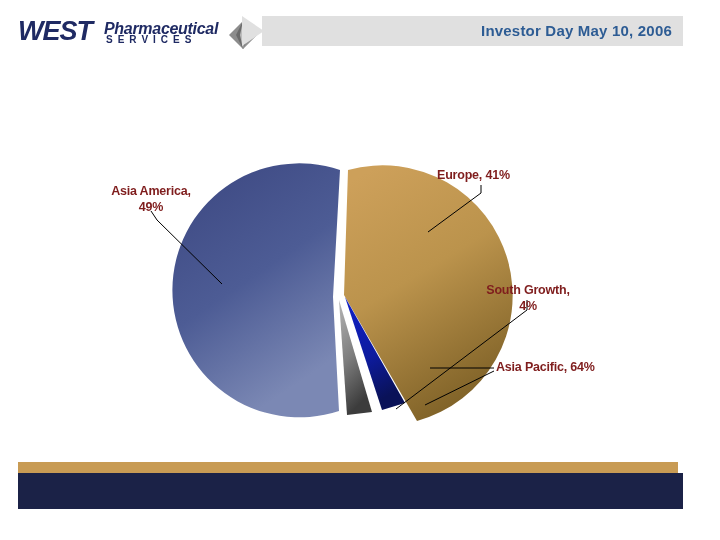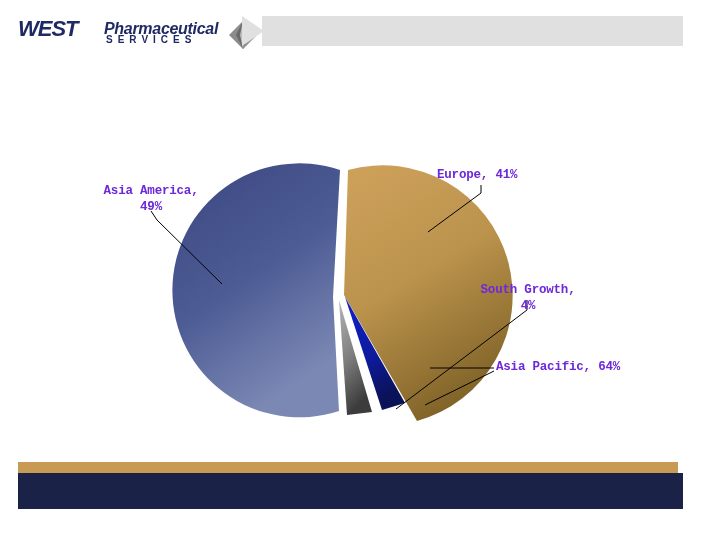--- a/index.html
+++ b/index.html
@@ -49,21 +49,21 @@
 
   
   #logo {
     position: absolute;
     left: 18px; top: 12px;
     width: 240px; height: 38px;
   }
   .logo-west {
     position: absolute;
     left: 0px; top: 4px;
-    font-size: 22px;
+    font-size: 27px;
     font-weight: bold;
     font-style: italic;
     color: #1f2a63;
     letter-spacing: -1px;
     font-family: "Liberation Sans", sans-serif;
   }
   .logo-pharma {
     position: absolute;
     left: 86px; top: 8px;
     font-size: 16px;
@@ -93,23 +93,23 @@
     width: 720px; height: 390px;
   }
   #pie-svg {
     position: absolute;
     left: 0; top: 0;
   }
   .pie-label {
     position: absolute;
     font-size: 12.5px;
     font-weight: bold;
-    color: #6d28d9;
+    color: #7f1d1d;
     white-space: nowrap;
-    font-family: Liberation Mono, monospace;
+    font-family: Liberation Sans, sans-serif;
     letter-spacing: -0.2px;
   }
   .lbl-na   { left: 97px;  top: 123px; text-align: center; width: 108px; line-height: 16px; }
   .lbl-eu   { left: 437px; top: 108px; }
   .lbl-sa   { left: 479px; top: 222px; text-align: center; width: 98px; line-height: 16px; }
   .lbl-ap   { left: 496px; top: 300px; }
 
   
   #footer {
     position: absolute;
@@ -152,20 +152,21 @@
     <svg class="logo-diamond" viewBox="0 0 30 30">
       <polygon points="15,1 29,15 15,29 1,15" fill="#8c8c8c"></polygon>
       <polygon points="15,1 22,15 15,29 8,15" fill="#6a6a6a"></polygon>
       <polygon points="15,1 18,15 15,29 12,15" fill="#bcbcbc"></polygon>
       <polygon points="15,1 29,15 15,29" fill="#9a9a9a" opacity="0.45"></polygon>
     </svg>
   </div>
 
   <div class="hdr-chevron"></div>
   <div class="hdr-band"></div>
+  <div class="hdr-title">Investor Day May 10, 2006</div>
 </div>
 
 <div id="chart-area">
 
   <svg id="pie-svg" width="720" height="390">
     <defs>
       <linearGradient id="gradNA" x1="0" y1="0" x2="0.45" y2="1">
         <stop offset="0%" stop-color="#3b4680"></stop>
         <stop offset="55%" stop-color="#4d5c95"></stop>
         <stop offset="100%" stop-color="#7b88b4"></stop>

